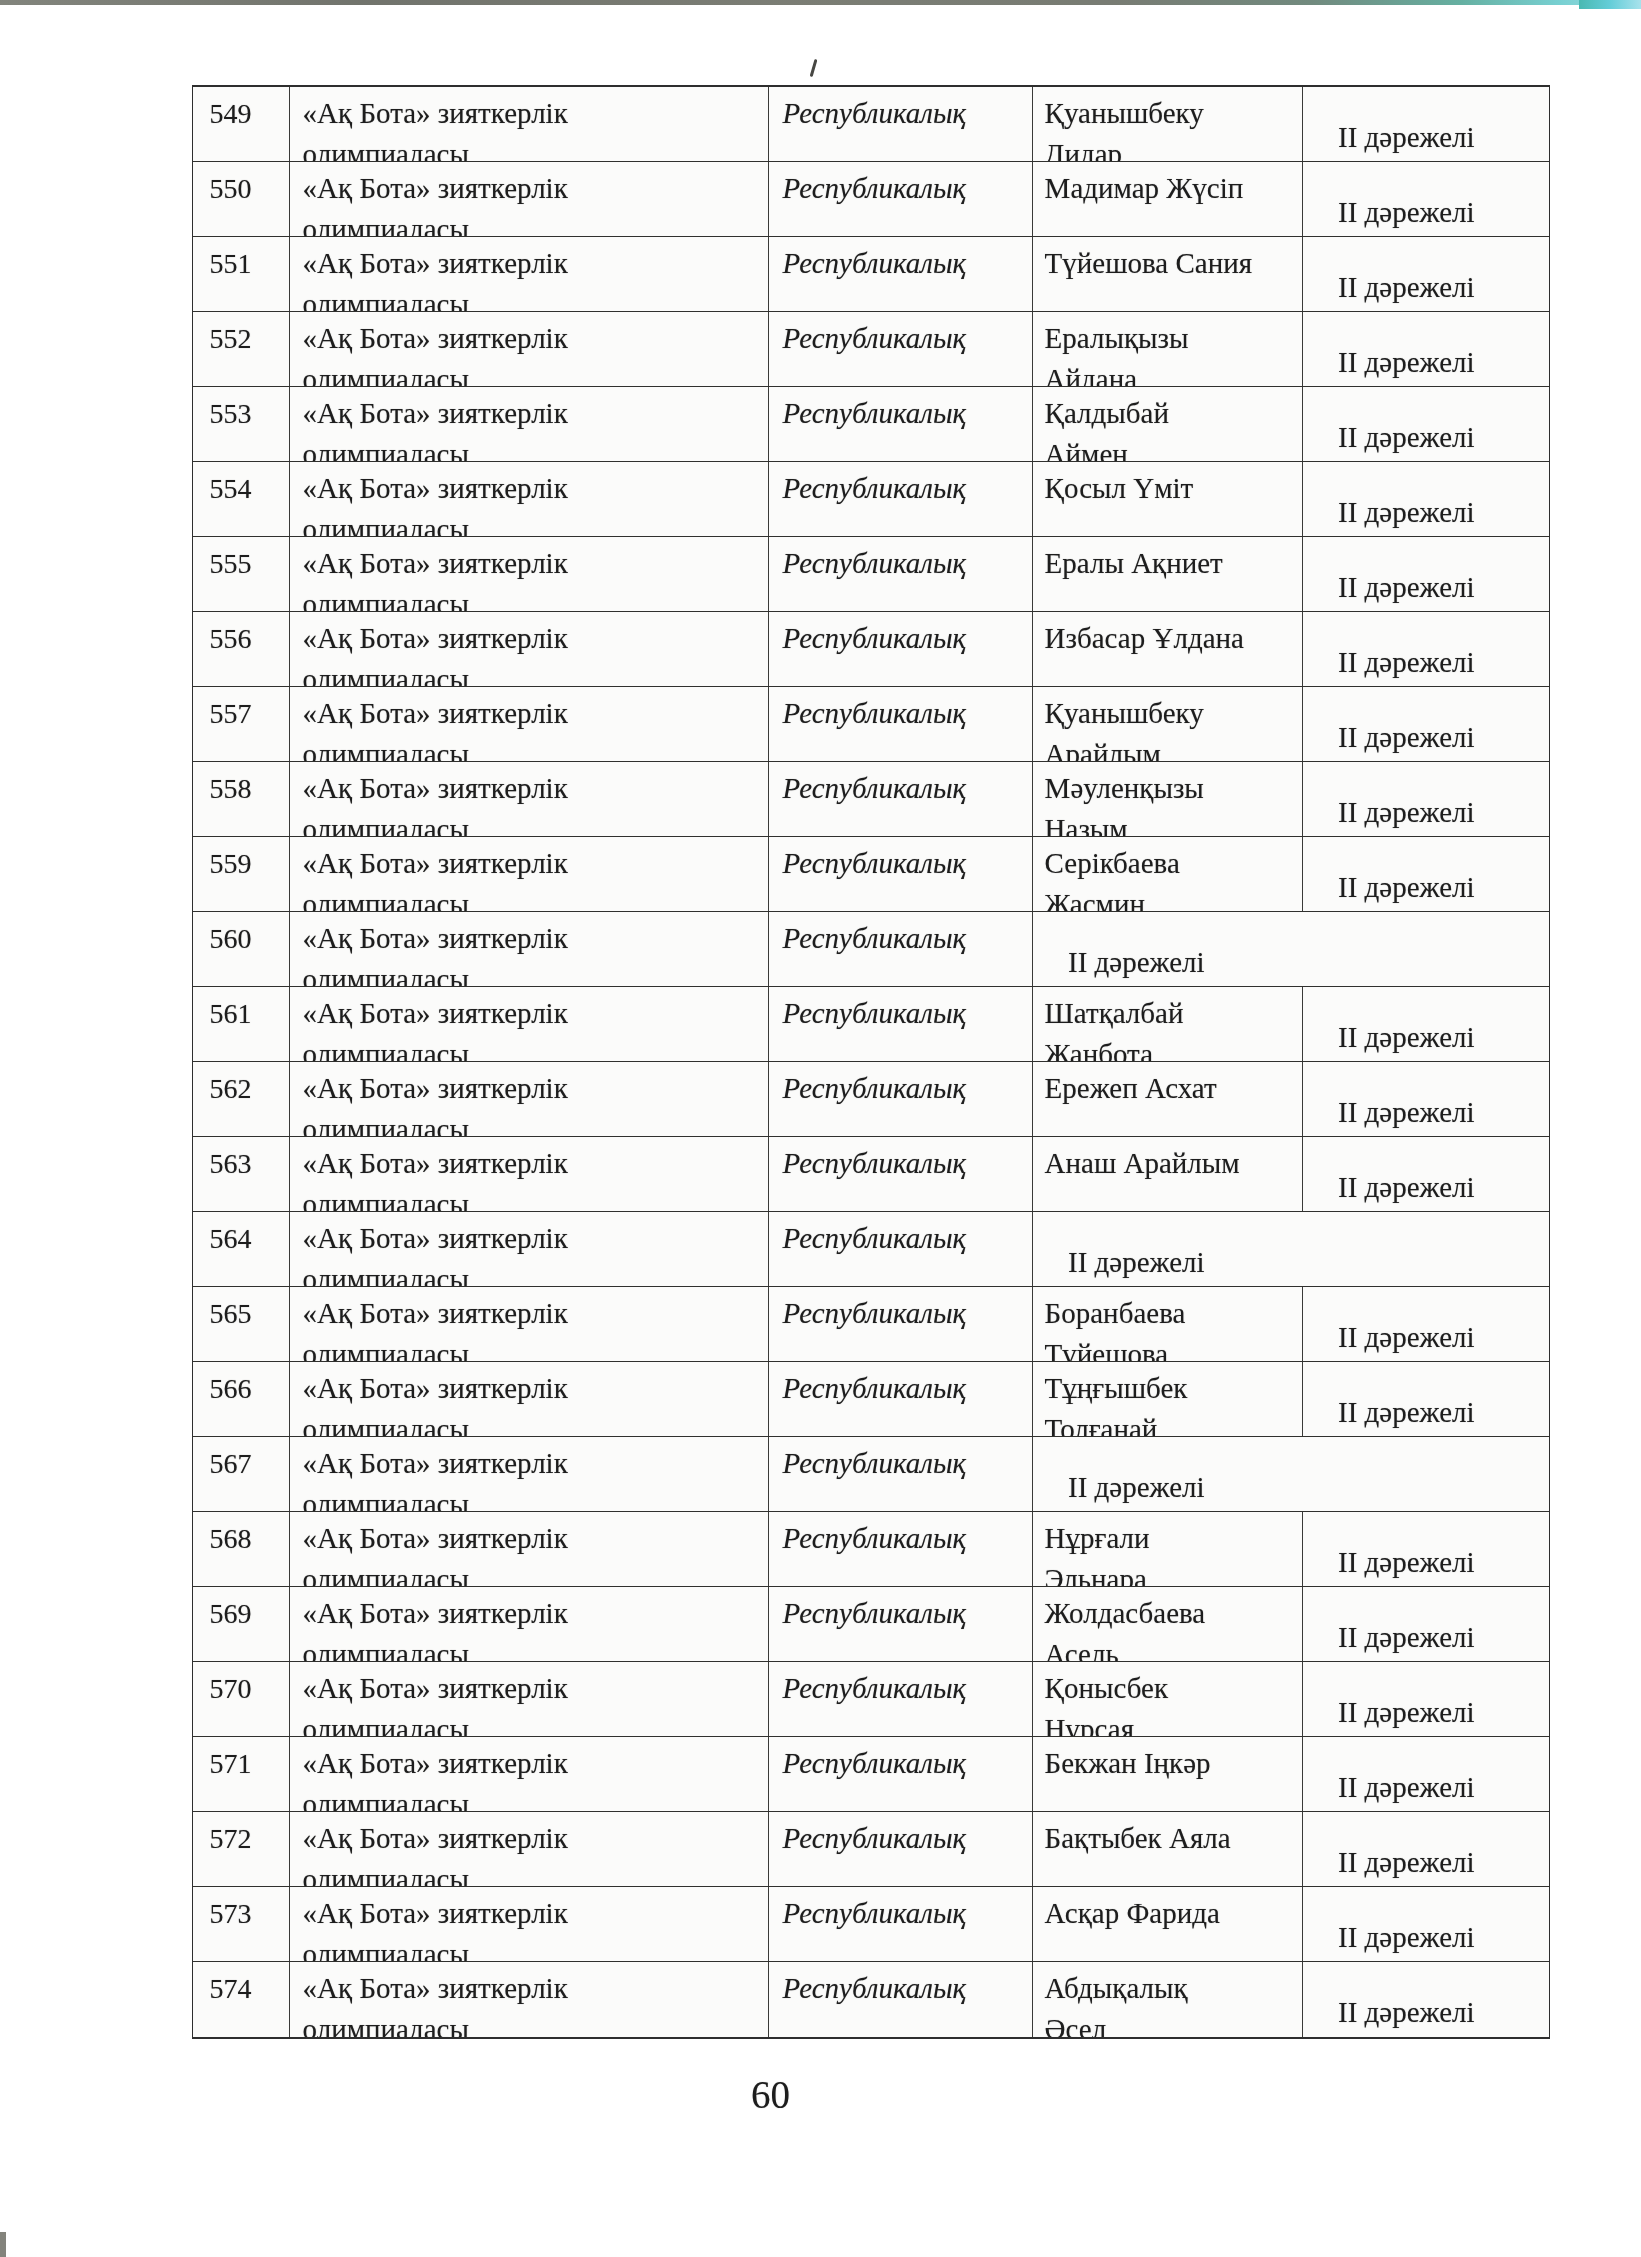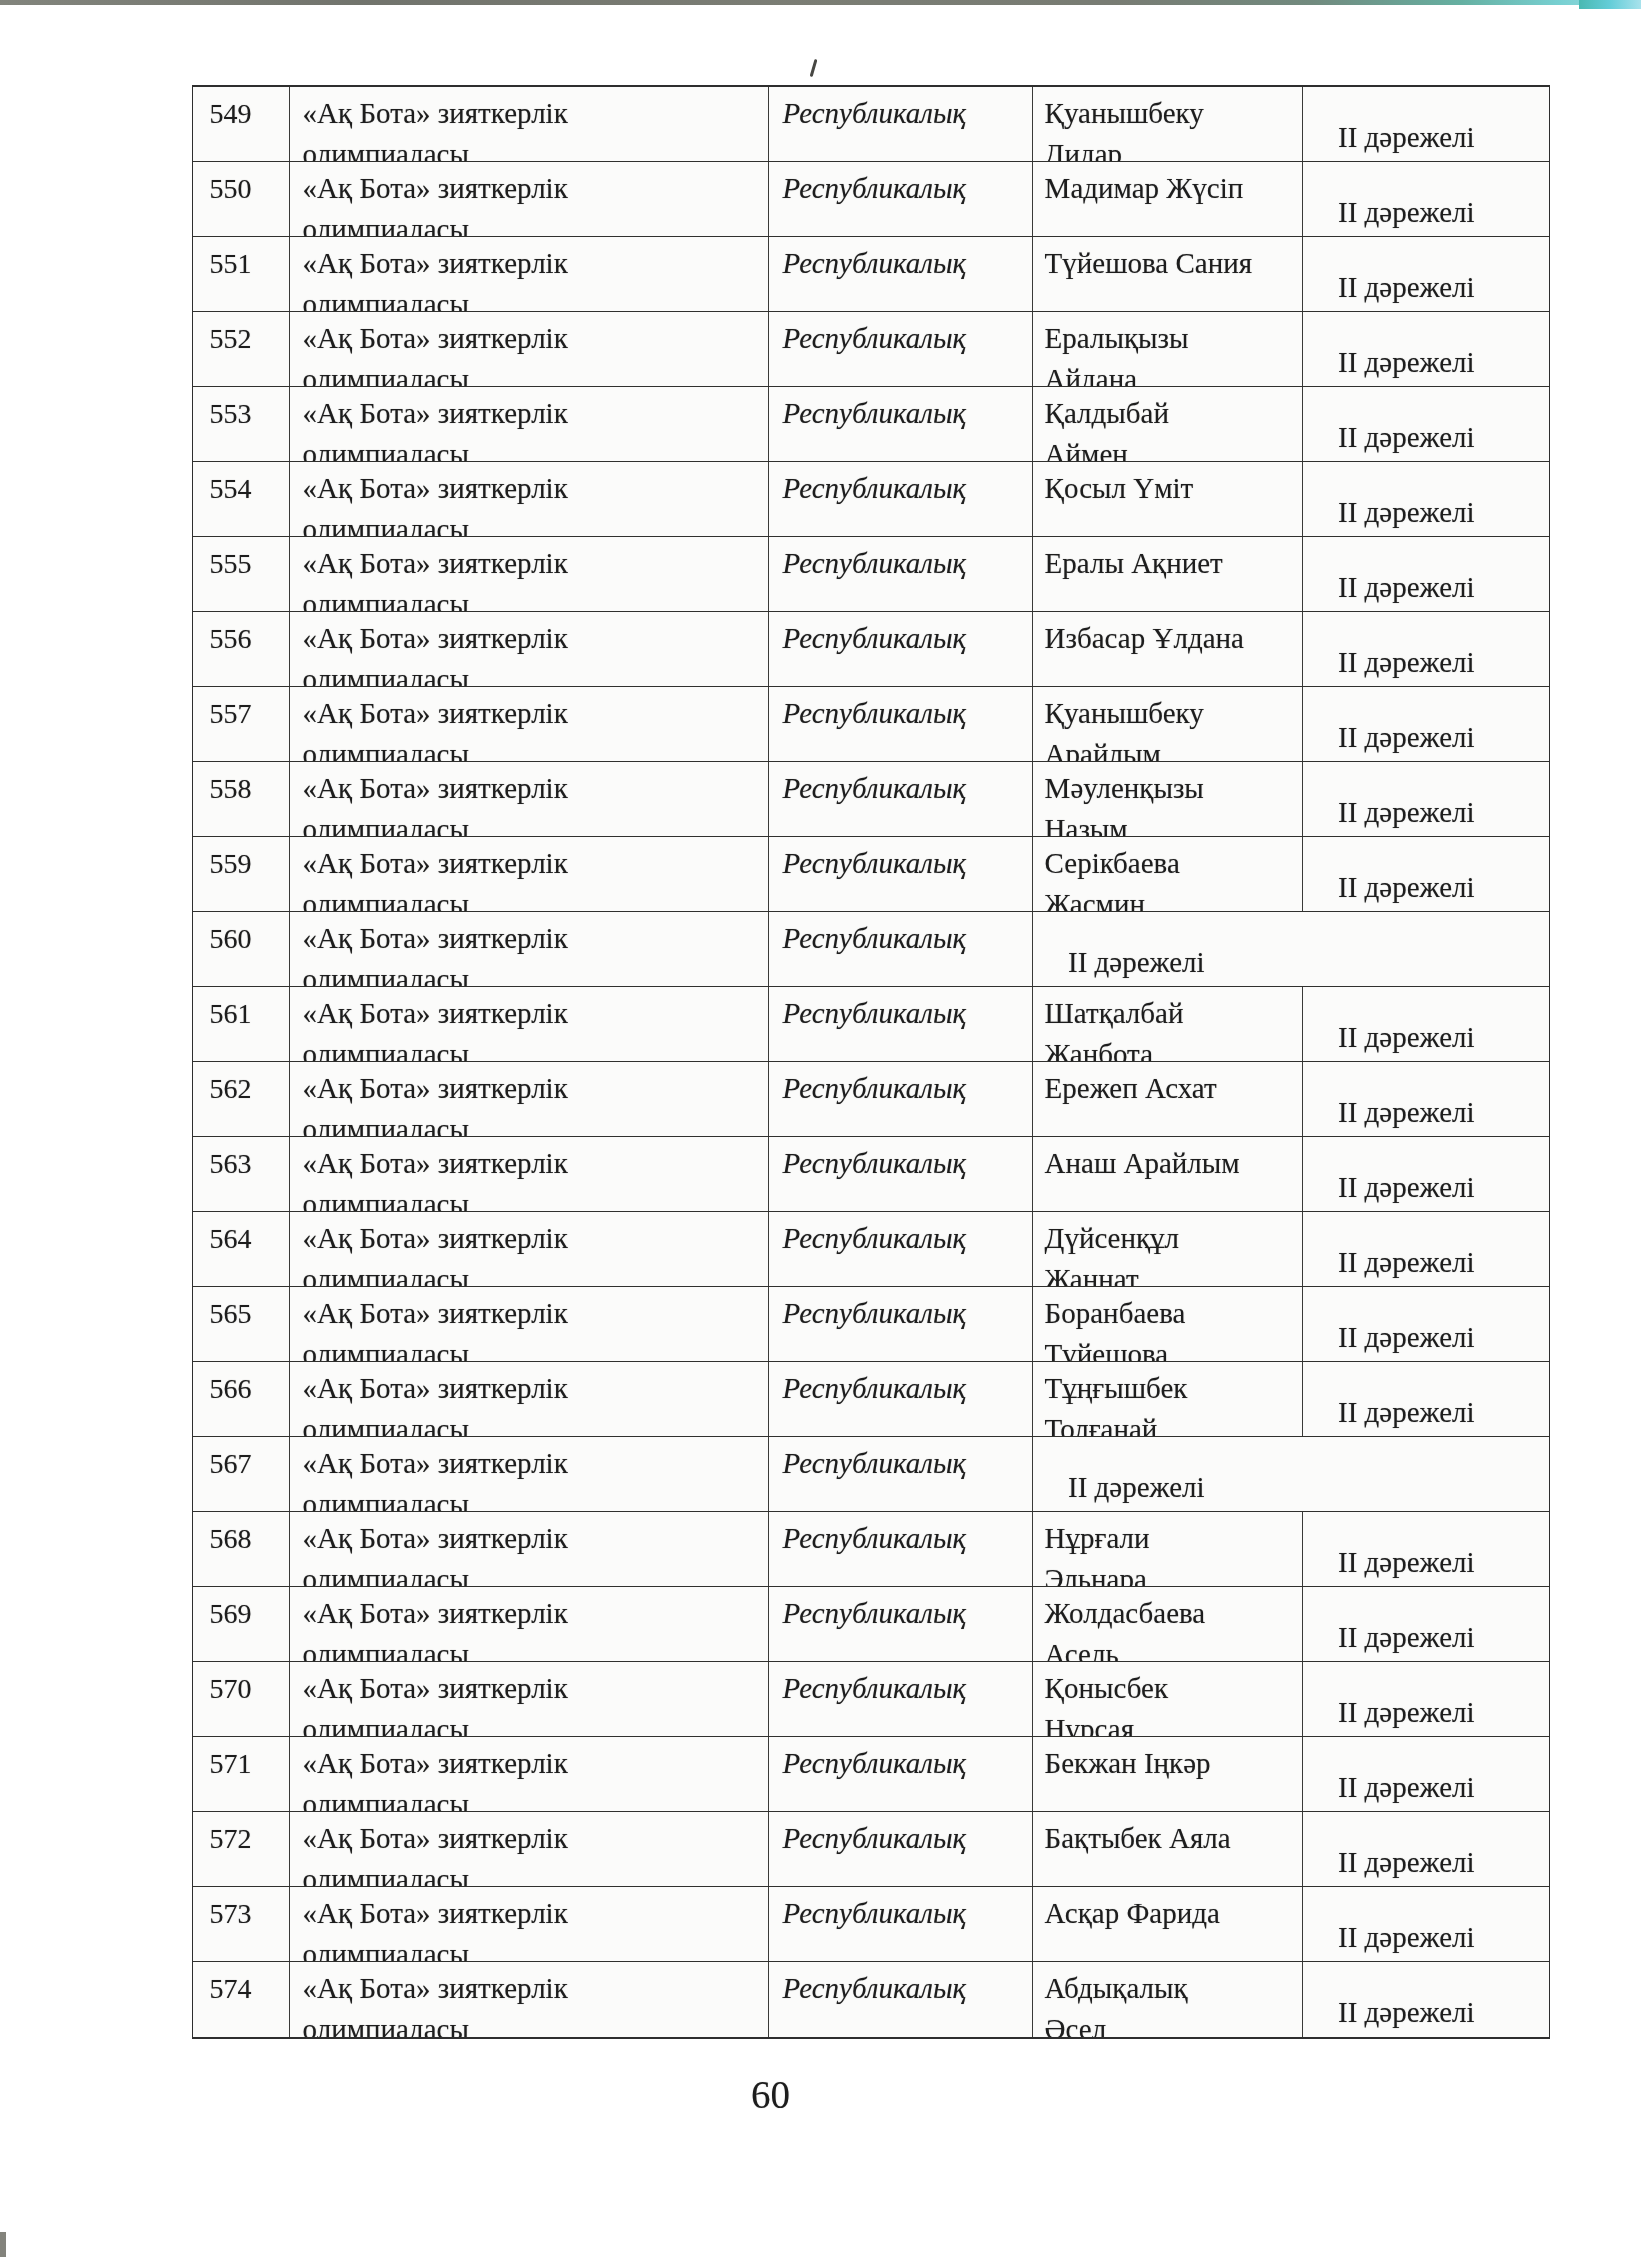--- a/index.html
+++ b/index.html
@@ -265,24 +265,20 @@
         </div>
     <div class="cell deg">II дәрежелі</div>
   </div>
       <div class="row">
     <div class="cell num">564</div>
     <div class="cell oly">
           <div class="ln">«Ақ Бота» зияткерлік</div>
           <div class="ln">олимпиадасы</div>
         </div>
     <div class="cell lvl">Республикалық</div>
-    <div class="cell name">
-          <div class="ln">Дүйсенқұл</div>
-          <div class="ln">Жаннат</div>
-        </div>
     <div class="cell deg">II дәрежелі</div>
   </div>
       <div class="row">
     <div class="cell num">565</div>
     <div class="cell oly">
           <div class="ln">«Ақ Бота» зияткерлік</div>
           <div class="ln">олимпиадасы</div>
         </div>
     <div class="cell lvl">Республикалық</div>
     <div class="cell name">

